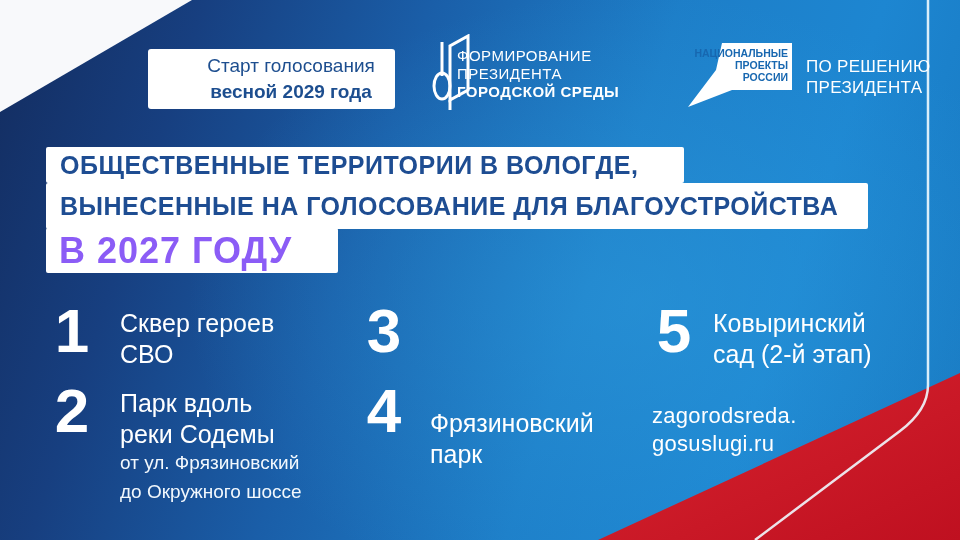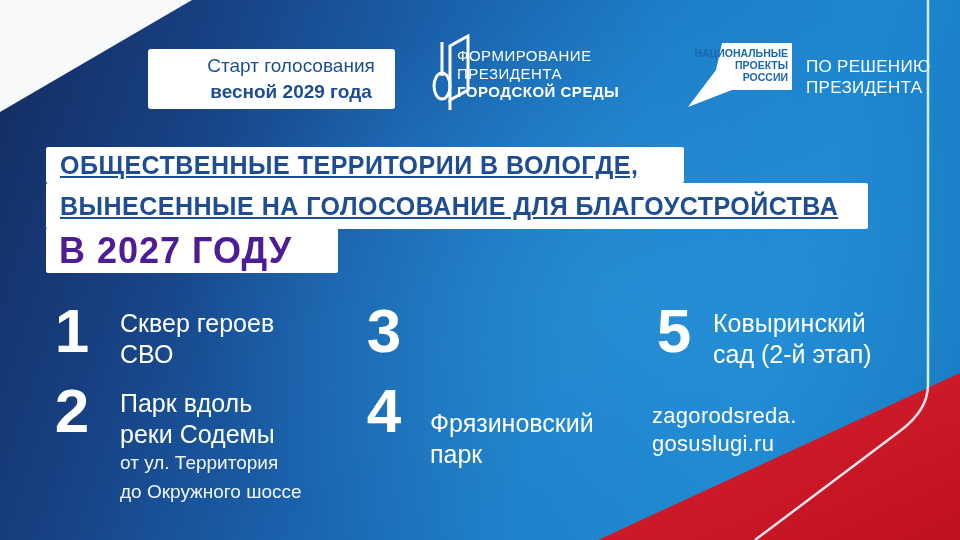--- a/index.html
+++ b/index.html
@@ -40,22 +40,22 @@
   
   .np-tagline{
     left:806px;top:56px;color:#ffffff;font-size:17px;line-height:21px;font-weight:500;letter-spacing:.3px;
   }
 
   
   .tbox{background:#ffffff;border-radius:2px;display:flex;align-items:center;color:#1e4d92;}
   .tbox1{left:46px;top:147px;width:638px;height:36px;}
   .tbox2{left:46px;top:183px;width:822px;height:46px;}
   .tbox3{left:46px;top:228px;width:292px;height:45px;}
-  .tline{padding-left:14px;font-size:25px;font-weight:600;letter-spacing:.5px;white-space:nowrap;text-decoration:underline;}
-  .tline3{padding-left:13px;font-size:36px;font-weight:800;letter-spacing:1px;color:#4c1d95;white-space:nowrap;}
+  .tline{padding-left:14px;font-size:25px;font-weight:600;letter-spacing:.5px;white-space:nowrap;}
+  .tline3{padding-left:13px;font-size:36px;font-weight:800;letter-spacing:1px;color:#8b5cf6;white-space:nowrap;}
 
   
   .num{
     color:#ffffff;font-size:62px;font-weight:800;line-height:62px;width:44px;text-align:center;
   }
   .item-text{color:#ffffff;font-size:25px;font-weight:500;line-height:31px;}
   .item-note{color:#f2f8fd;font-size:19px;font-weight:400;line-height:29px;}
   .url{color:#ffffff;font-size:22px;font-weight:400;line-height:28px;letter-spacing:.3px;cursor:pointer;}
 </style>
 </head>
@@ -123,21 +123,21 @@
     <div>Сквер героев</div>
     <div>СВО</div>
   </div>
 
   <div class="layer num" style="left:50px;top:380px;">2</div>
   <div class="layer item-text" style="left:120px;top:388px;">
     <div>Парк вдоль</div>
     <div>реки Содемы</div>
   </div>
   <div class="layer item-note" style="left:120px;top:448px;">
-    <div>от ул. Территория</div>
+    <div>от ул. Фрязиновский</div>
     <div>до Окружного шоссе</div>
   </div>
 
   <div class="layer num" style="left:362px;top:300px;">3</div>
 
   <div class="layer num" style="left:362px;top:380px;">4</div>
   <div class="layer item-text" style="left:430px;top:388px;margin-top:20px;">
     <div>Фрязиновский</div>
     <div>парк</div>
   </div>

